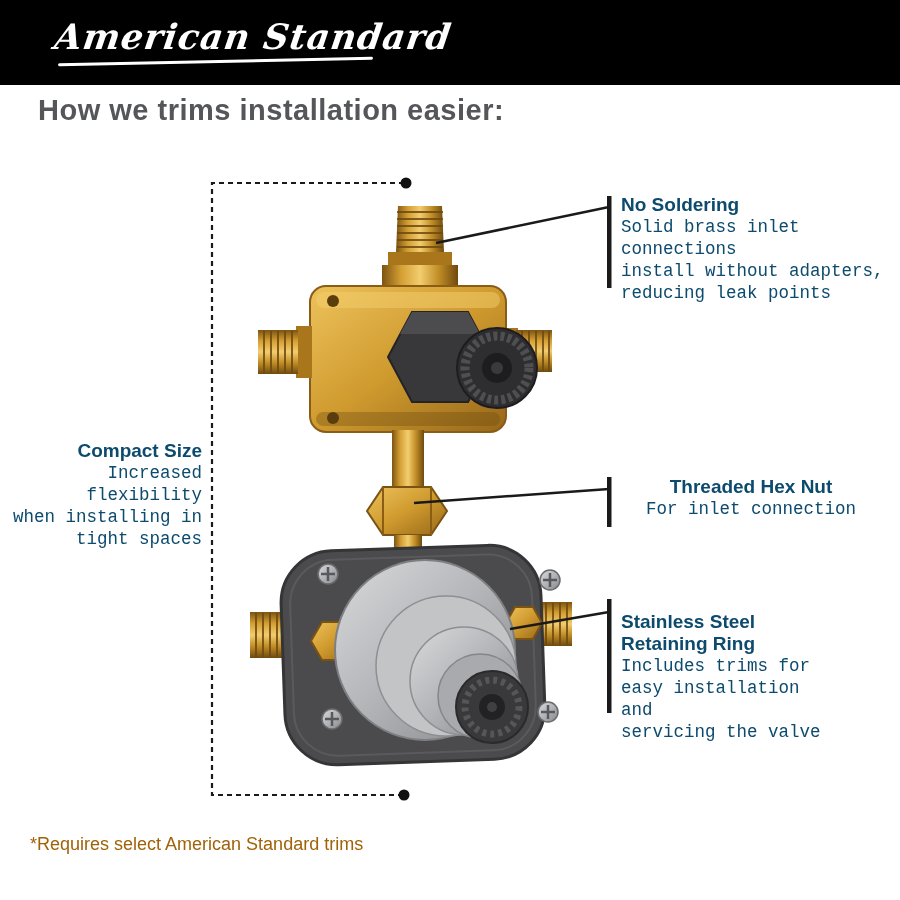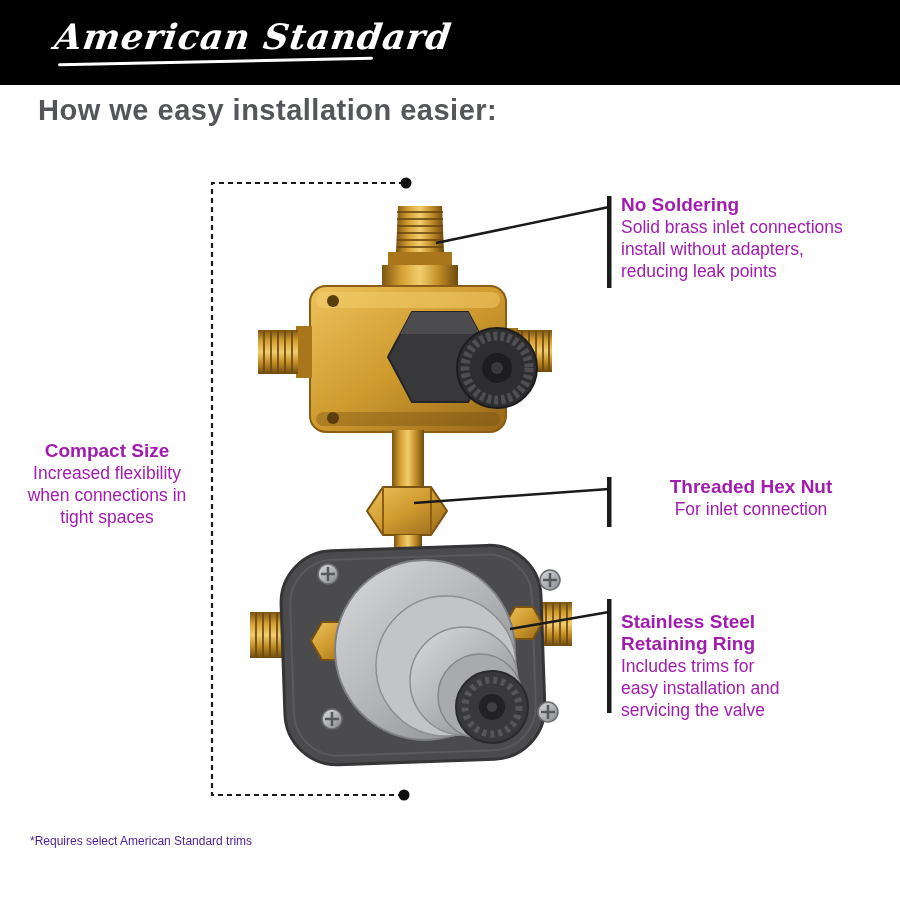--- a/index.html
+++ b/index.html
@@ -8,38 +8,38 @@
   .hdr{position:absolute;left:0;top:0;width:900px;height:85px;background:#000000;}
   .logo{position:absolute;left:55px;top:16px;color:#ffffff;
         font-family:"DejaVu Serif","Liberation Serif",serif;
         font-style:italic;font-weight:bold;font-size:35px;letter-spacing:1px;
         transform:skewX(-8deg);}
   .logo-swash{position:absolute;left:58px;top:60px;width:315px;height:3px;background:#ffffff;
         border-radius:2px;transform:rotate(-1.2deg);}
   .heading{position:absolute;left:38px;top:94px;font-size:29px;font-weight:700;
         color:#54565a;letter-spacing:.5px;}
   .art{position:absolute;left:0;top:0;width:900px;height:900px;}
-  .callout{position:absolute;color:#a21caf;}
+  .callout{position:absolute;color:#0c4a6e;}
   .c-title{font-size:19px;font-weight:700;line-height:22px;white-space:pre-line;}
-  .c-body{font-size:17.5px;line-height:22px;white-space:pre-line;}
+  .c-body{font-size:17.5px;line-height:22px;white-space:pre-line;font-family:Liberation Mono, monospace;}
   .co-right{text-align:left;}
-  .co-left{text-align:center;}
-  .footnote{position:absolute;left:30px;top:834px;font-size:12px;color:#4c1d95;}
+  .co-left{text-align:right;}
+  .footnote{position:absolute;left:30px;top:834px;font-size:18px;color:#a16207;}
 </style>
 </head>
 <body>
 
 <div class="canvas">
 
   <div class="hdr">
     <span class="logo">American Standard</span>
     <div class="logo-swash"></div>
   </div>
 
-  <div class="heading">How we easy installation easier:</div>
+  <div class="heading">How we trims installation easier:</div>
 
   <svg class="art" viewBox="0 0 900 900">
     <defs>
       <linearGradient id="gV" x1="0" y1="0" x2="1" y2="0">
         <stop offset="0" stop-color="#7c5412"></stop>
           <stop offset="0.25" stop-color="#d49f33"></stop>
         <stop offset="0.5" stop-color="#f3cd6e"></stop>
           <stop offset="0.75" stop-color="#c08c25"></stop>
         <stop offset="1" stop-color="#6e4a10"></stop>
       </linearGradient>
@@ -224,21 +224,21 @@
   <div class="callout co-right" style="left:621px;top:194px;width:268px;">
     <div class="c-title">No Soldering</div>
     <div class="c-body">Solid brass inlet connections
 install without adapters,
 reducing leak points</div>
   </div>
 
   <div class="callout co-left" style="left:12px;top:440px;width:190px;">
     <div class="c-title">Compact Size</div>
     <div class="c-body">Increased flexibility
-when connections in
+when installing in
 tight spaces</div>
   </div>
 
   <div class="callout co-right" style="left:621px;top:476px;width:260px;text-align:center;">
     <div class="c-title">Threaded Hex Nut</div>
     <div class="c-body">For inlet connection</div>
   </div>
 
   <div class="callout co-right" style="left:621px;top:611px;width:215px;">
     <div class="c-title">Stainless Steel

